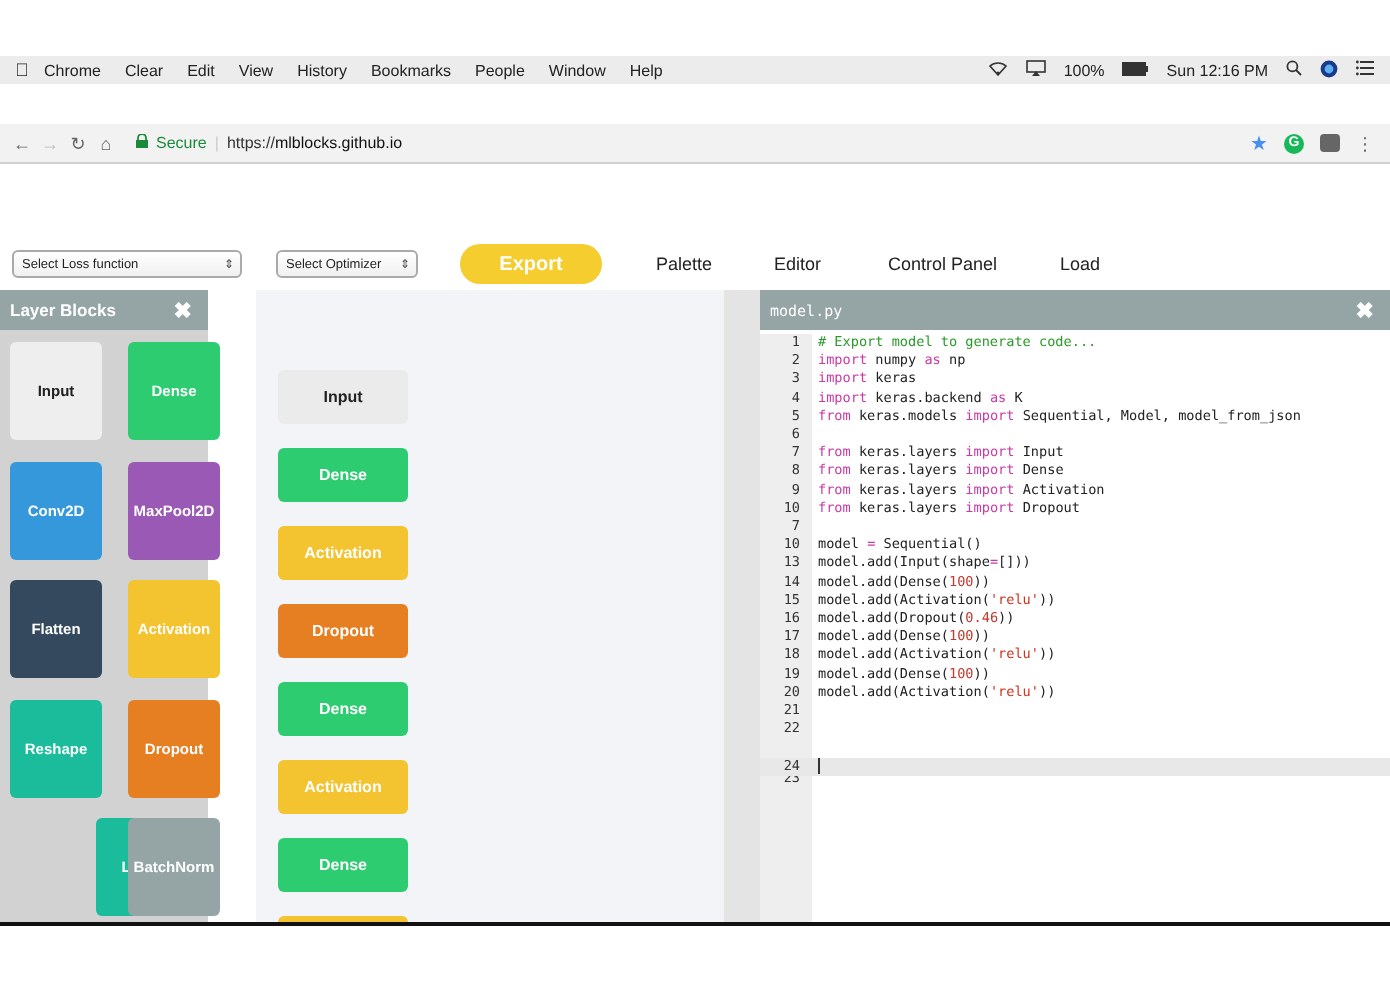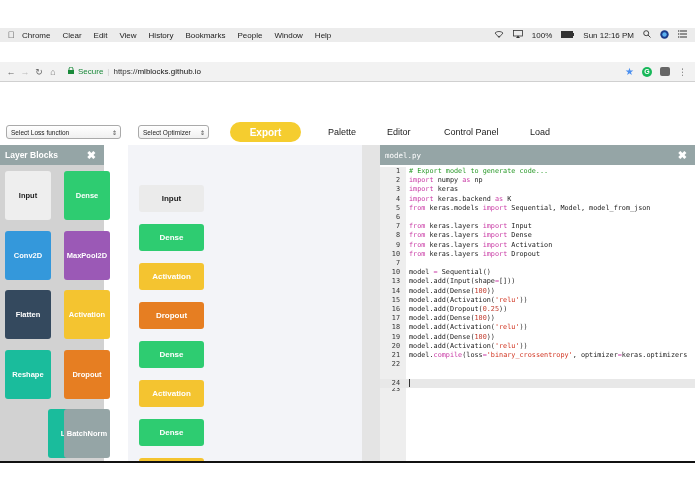--- a/index.html
+++ b/index.html
@@ -236,26 +236,26 @@
           <div class="line" style="top: 46px;"><span class="ln">6</span><span class="tx"></span></div>
           <div class="line" style="top: 55.2px;"><span class="ln">7</span><span class="tx"><span class="k">from</span> keras.layers <span class="k">import</span> Input</span></div>
           <div class="line" style="top: 64.4px;"><span class="ln">8</span><span class="tx"><span class="k">from</span> keras.layers <span class="k">import</span> Dense</span></div>
           <div class="line" style="top: 73.6px;"><span class="ln">9</span><span class="tx"><span class="k">from</span> keras.layers <span class="k">import</span> Activation</span></div>
           <div class="line" style="top: 82.8px;"><span class="ln">10</span><span class="tx"><span class="k">from</span> keras.layers <span class="k">import</span> Dropout</span></div>
           <div class="line" style="top: 92px;"><span class="ln">7</span><span class="tx"></span></div>
           <div class="line" style="top: 101.2px;"><span class="ln">10</span><span class="tx">model <span class="k">=</span> Sequential()</span></div>
           <div class="line" style="top: 110.4px;"><span class="ln">13</span><span class="tx">model.add(Input(shape<span class="k">=</span>[]))</span></div>
           <div class="line" style="top: 119.6px;"><span class="ln">14</span><span class="tx">model.add(Dense(<span class="n">100</span>))</span></div>
           <div class="line" style="top: 128.8px;"><span class="ln">15</span><span class="tx">model.add(Activation(<span class="s">'relu'</span>))</span></div>
-          <div class="line" style="top: 138px;"><span class="ln">16</span><span class="tx">model.add(Dropout(<span class="n">0.25</span>))</span></div>
+          <div class="line" style="top: 138px;"><span class="ln">16</span><span class="tx">model.add(Dropout(<span class="n">0.46</span>))</span></div>
           <div class="line" style="top: 147.2px;"><span class="ln">17</span><span class="tx">model.add(Dense(<span class="n">100</span>))</span></div>
           <div class="line" style="top: 156.4px;"><span class="ln">18</span><span class="tx">model.add(Activation(<span class="s">'relu'</span>))</span></div>
           <div class="line" style="top: 165.6px;"><span class="ln">19</span><span class="tx">model.add(Dense(<span class="n">100</span>))</span></div>
           <div class="line" style="top: 174.8px;"><span class="ln">20</span><span class="tx">model.add(Activation(<span class="s">'relu'</span>))</span></div>
-          <div class="line" style="top: 184px;"><span class="ln">21</span><span class="tx">model.<span class="k">compile</span>(loss<span class="k">=</span><span class="s">'binary_crossentropy'</span>, optimizer<span class="k">=</span>keras.optimizers</span></div>
+          <div class="line" style="top: 184px;"><span class="ln">21</span></div>
           <div class="line" style="top: 193.2px;"><span class="ln">22</span><span class="tx"></span></div>
           <div class="line" style="top: 218px;"><span class="ln">23</span></div>
           <div class="line active" style="top: 211.6px;"><span class="ln">24</span><span class="tx"><span class="cursor"></span></span></div>
         </div>
     </div>
   </div>
 </div>
 
 <div id="below"></div>
 

